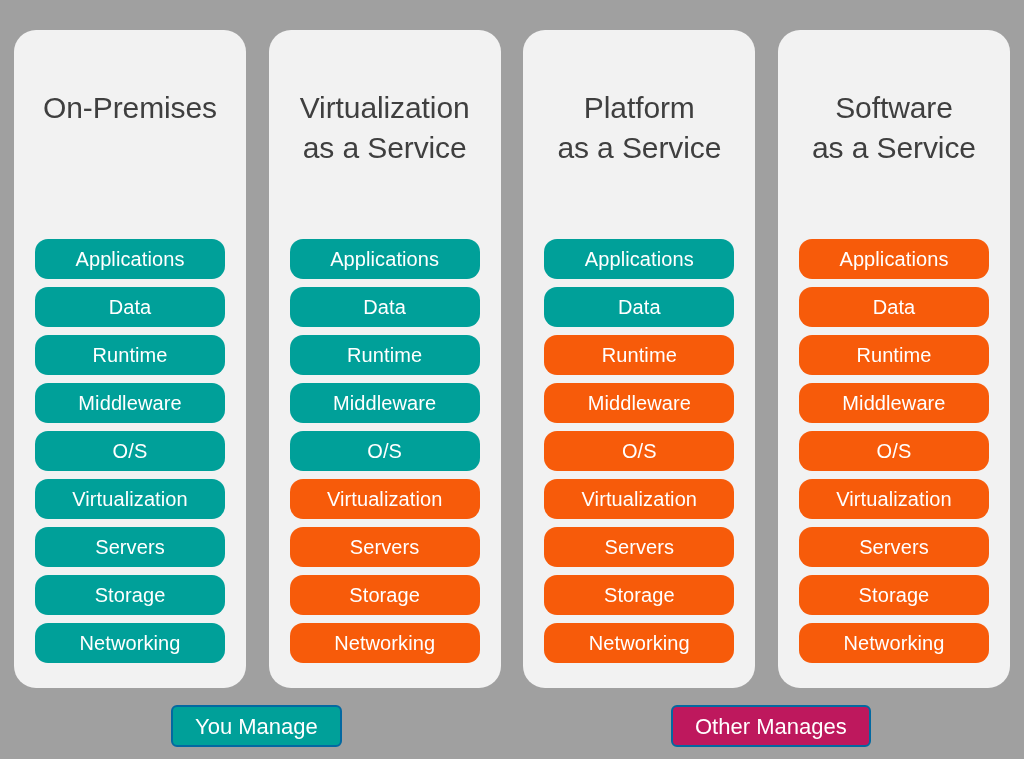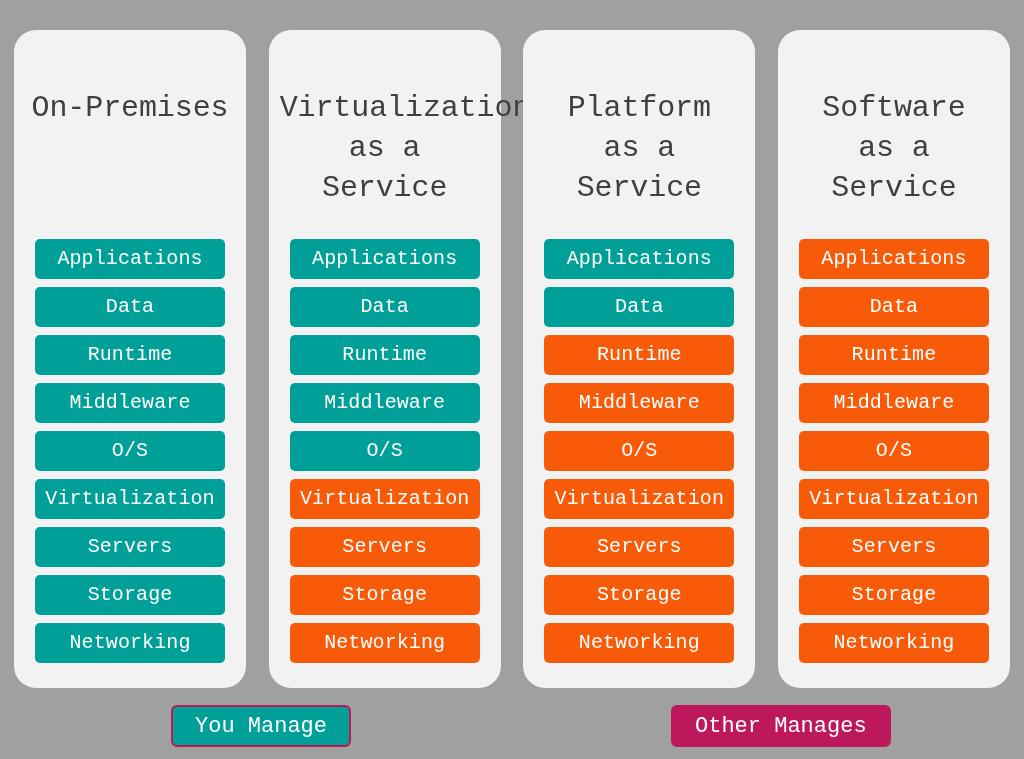--- a/index.html
+++ b/index.html
@@ -13,21 +13,20 @@
     font-family: "Liberation Sans", sans-serif;
     overflow: hidden;
     position: relative;
   }
 
   #diagram {
     position: absolute;
     left: 0; top: 0;
     width: 1024px;
     height: 759px;
-    font-family: Liberation Mono, monospace;
   }
 
   .columns {
     position: absolute;
     left: 14px;
     top: 30px;
     width: 996px;
     height: 658px;
     display: flex;
     justify-content: space-between;
@@ -61,21 +60,21 @@
     margin-bottom: 25px;
     width: 190px;
     display: flex;
     flex-direction: column;
     gap: 8px;
   }
 
   .layer {
     height: 40px;
     line-height: 40px;
-    border-radius: 5px;
+    border-radius: 13px;
     text-align: center;
     color: #ffffff;
     font-size: 20px;
     font-weight: 400;
     letter-spacing: 0.1px;
     box-sizing: border-box;
   }
 
   .layer.teal   { background: #00a099; }
   .layer.orange { background: #f75b0a; }
@@ -86,21 +85,21 @@
     left: 0;
     width: 1024px;
     height: 54px;
   }
 
   .legend-chip {
     position: absolute;
     height: 42px;
     line-height: 40px;
     border-radius: 6px;
-    border: 2px solid #be185d;
+    border: 2px solid #0369a1;
     color: #ffffff;
     font-size: 22px;
     text-align: center;
     box-sizing: border-box;
     padding: 0 22px;
     white-space: nowrap;
   }
 
   .legend-chip.teal   { background: #00a099; left: 171px; }
   .legend-chip.orange { background: #be185d; left: 671px; }

